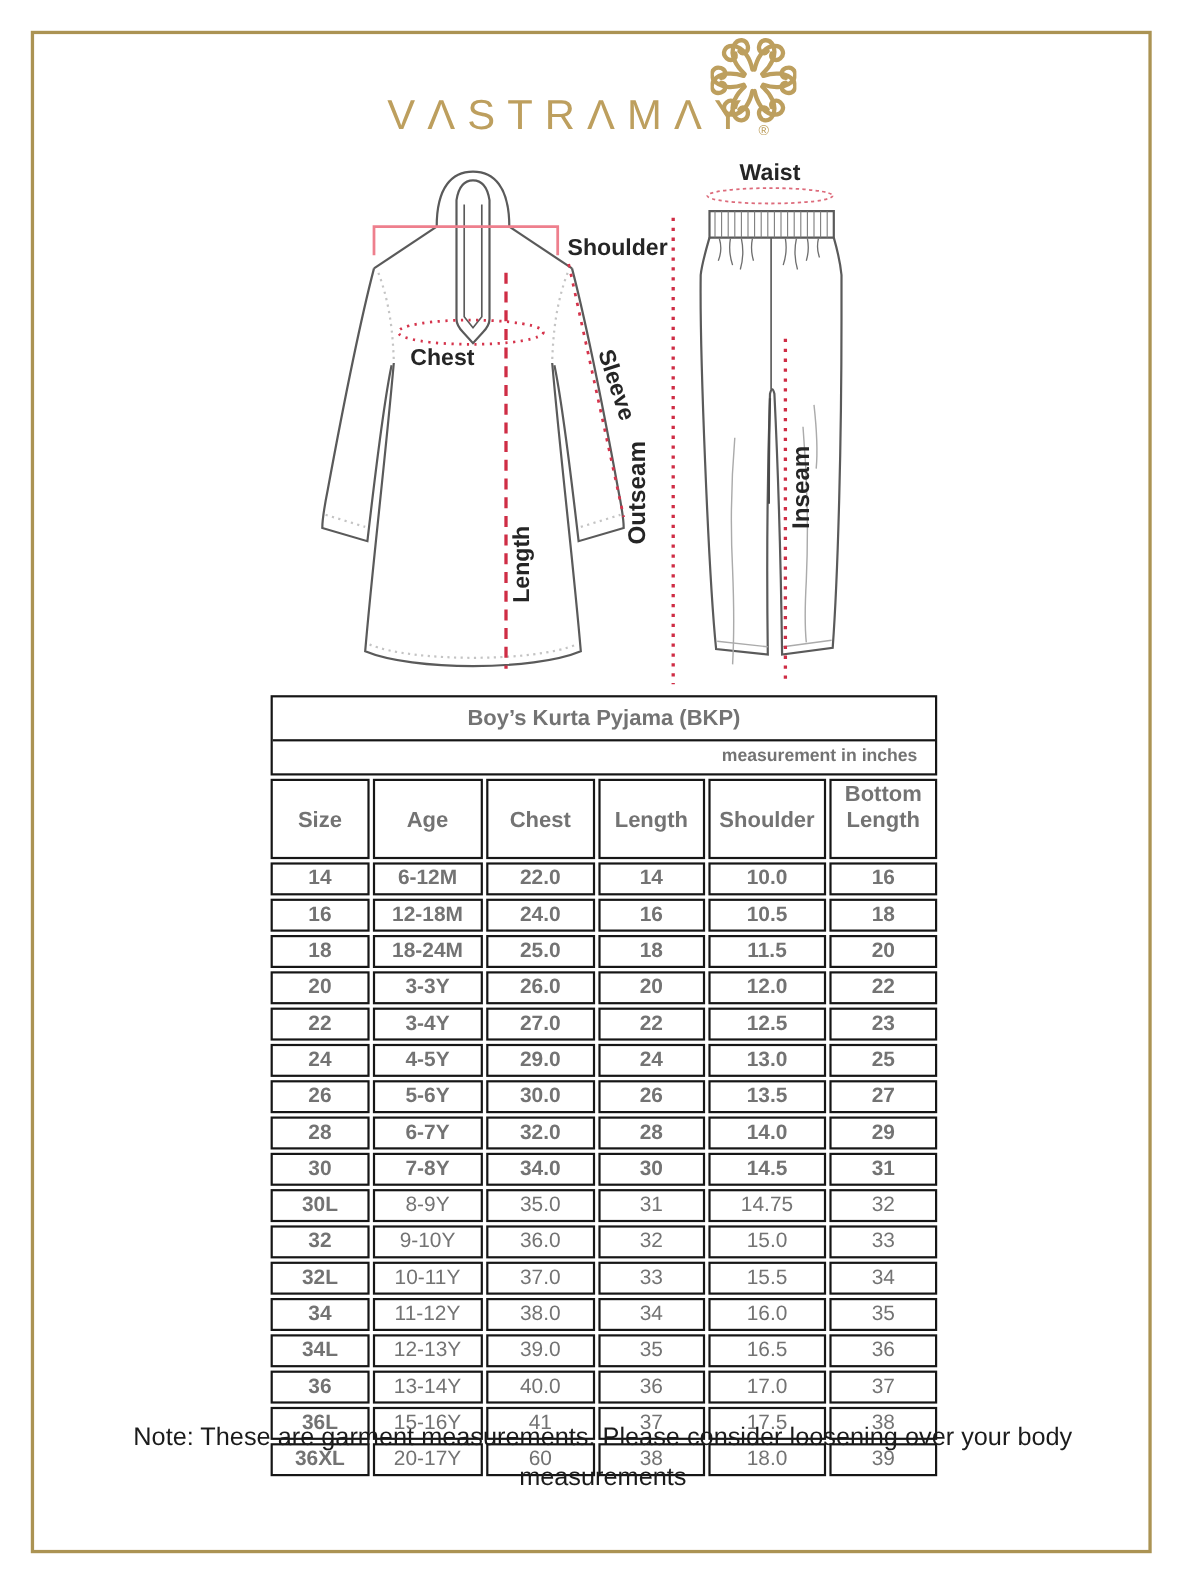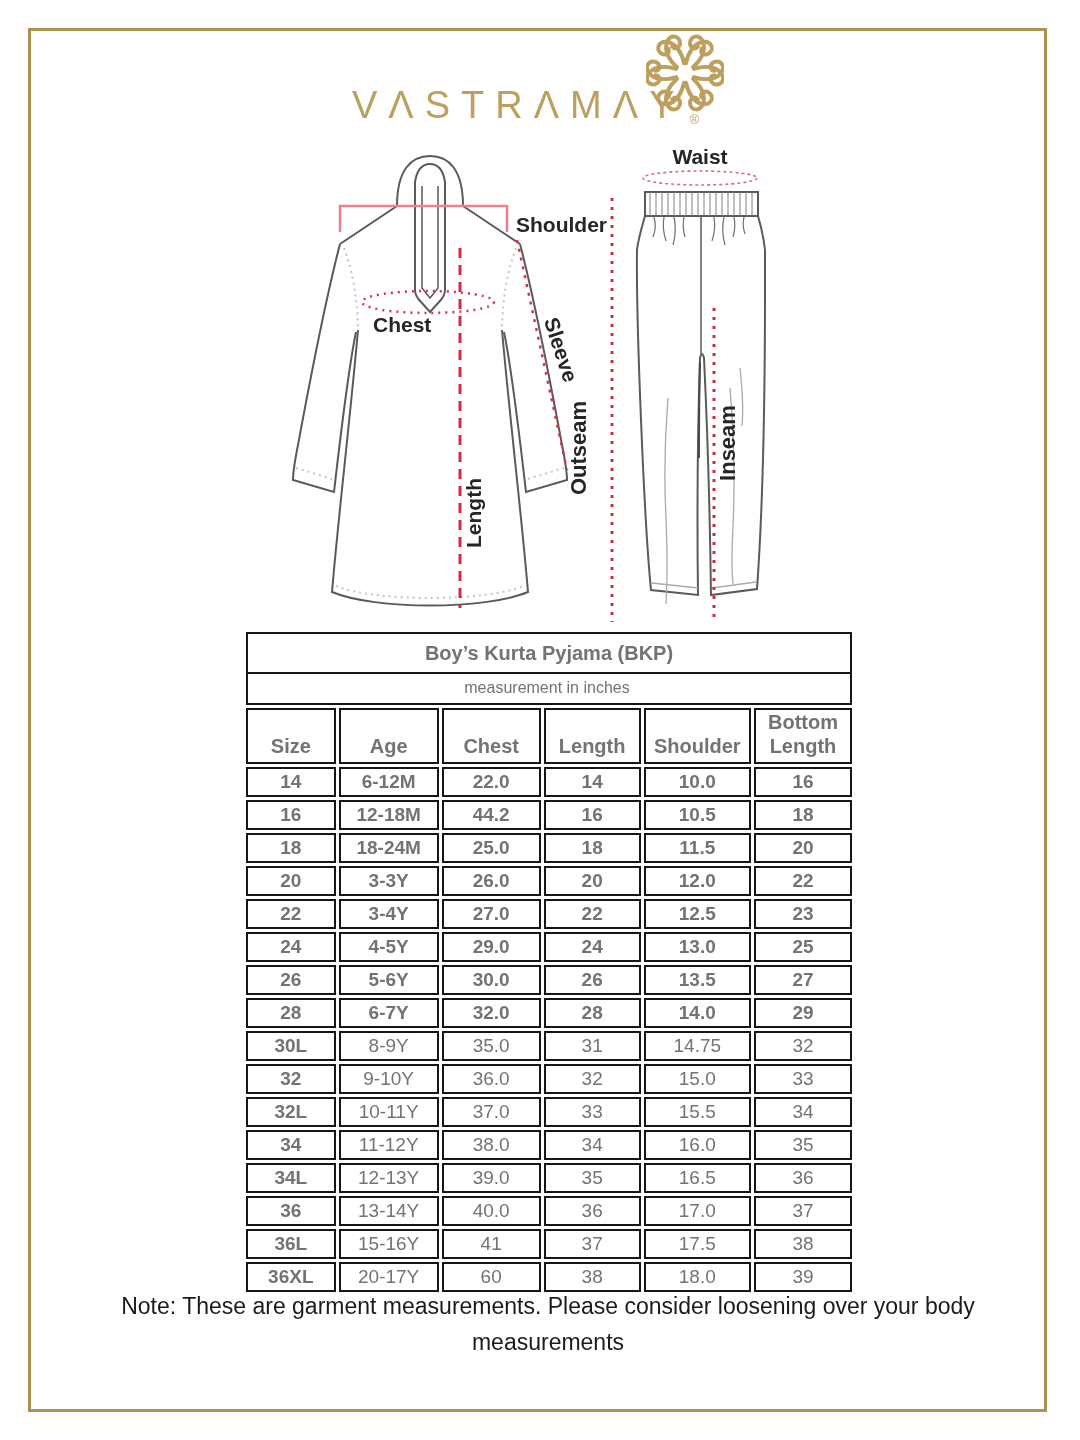--- a/index.html
+++ b/index.html
@@ -24,24 +24,24 @@
   .diagram text{fill:#252525;font-family:"Liberation Sans",sans-serif;font-weight:600;}
   
   .size-table{
     position:absolute;left:243px;top:629px;width:612px;
     border-collapse:separate;border-spacing:3px;table-layout:fixed;
     color:#737373;
   }
   .size-table td,.size-table th{border:2px solid #161616;background:#fff;box-sizing:content-box;}
   .title-cell{padding:0;}
   .tbl-title{font-size:20px;font-weight:700;text-align:center;padding:8px 0 7px 0;}
-  .tbl-subtitle{font-size:16px;font-weight:400;text-align:center;padding:5px 4px 6px 0;border-top:2px solid #161616;}
+  .tbl-subtitle{font-size:16px;font-weight:700;text-align:right;padding:5px 16px 6px 0;border-top:2px solid #161616;}
   .size-table th{
     font-size:20px;font-weight:700;text-align:center;vertical-align:bottom;
-    height:45px;padding:0 2px 4px 2px;line-height:24px;
+    height:45px;padding:0 2px 21px 2px;line-height:24px;
   }
   .size-table td.data-cell{
     height:22px;line-height:22px;text-align:center;font-size:19px;font-weight:400;padding:2px 0;
   }
   .size-table td.size-col{font-weight:700;}
   .size-table td.emph{font-weight:700;}
   
   .note{
     position:absolute;left:48px;top:1288px;width:1000px;
     font-size:23px;line-height:36px;text-align:center;color:#1b1b1b;
@@ -184,21 +184,21 @@
         <td class="data-cell size-col">14</td>
         <td class="data-cell emph">6-12M</td>
         <td class="data-cell emph">22.0</td>
         <td class="data-cell emph">14</td>
         <td class="data-cell emph">10.0</td>
         <td class="data-cell emph">16</td>
       </tr>
       <tr>
         <td class="data-cell size-col">16</td>
         <td class="data-cell emph">12-18M</td>
-        <td class="data-cell emph">44.2</td>
+        <td class="data-cell emph">24.0</td>
         <td class="data-cell emph">16</td>
         <td class="data-cell emph">10.5</td>
         <td class="data-cell emph">18</td>
       </tr>
       <tr>
         <td class="data-cell size-col">18</td>
         <td class="data-cell emph">18-24M</td>
         <td class="data-cell emph">25.0</td>
         <td class="data-cell emph">18</td>
         <td class="data-cell emph">11.5</td>
@@ -238,20 +238,28 @@
       </tr>
       <tr>
         <td class="data-cell size-col">28</td>
         <td class="data-cell emph">6-7Y</td>
         <td class="data-cell emph">32.0</td>
         <td class="data-cell emph">28</td>
         <td class="data-cell emph">14.0</td>
         <td class="data-cell emph">29</td>
       </tr>
       <tr>
+        <td class="data-cell size-col">30</td>
+        <td class="data-cell emph">7-8Y</td>
+        <td class="data-cell emph">34.0</td>
+        <td class="data-cell emph">30</td>
+        <td class="data-cell emph">14.5</td>
+        <td class="data-cell emph">31</td>
+      </tr>
+      <tr>
         <td class="data-cell size-col">30L</td>
         <td class="data-cell">8-9Y</td>
         <td class="data-cell">35.0</td>
         <td class="data-cell">31</td>
         <td class="data-cell">14.75</td>
         <td class="data-cell">32</td>
       </tr>
       <tr>
         <td class="data-cell size-col">32</td>
         <td class="data-cell">9-10Y</td>

